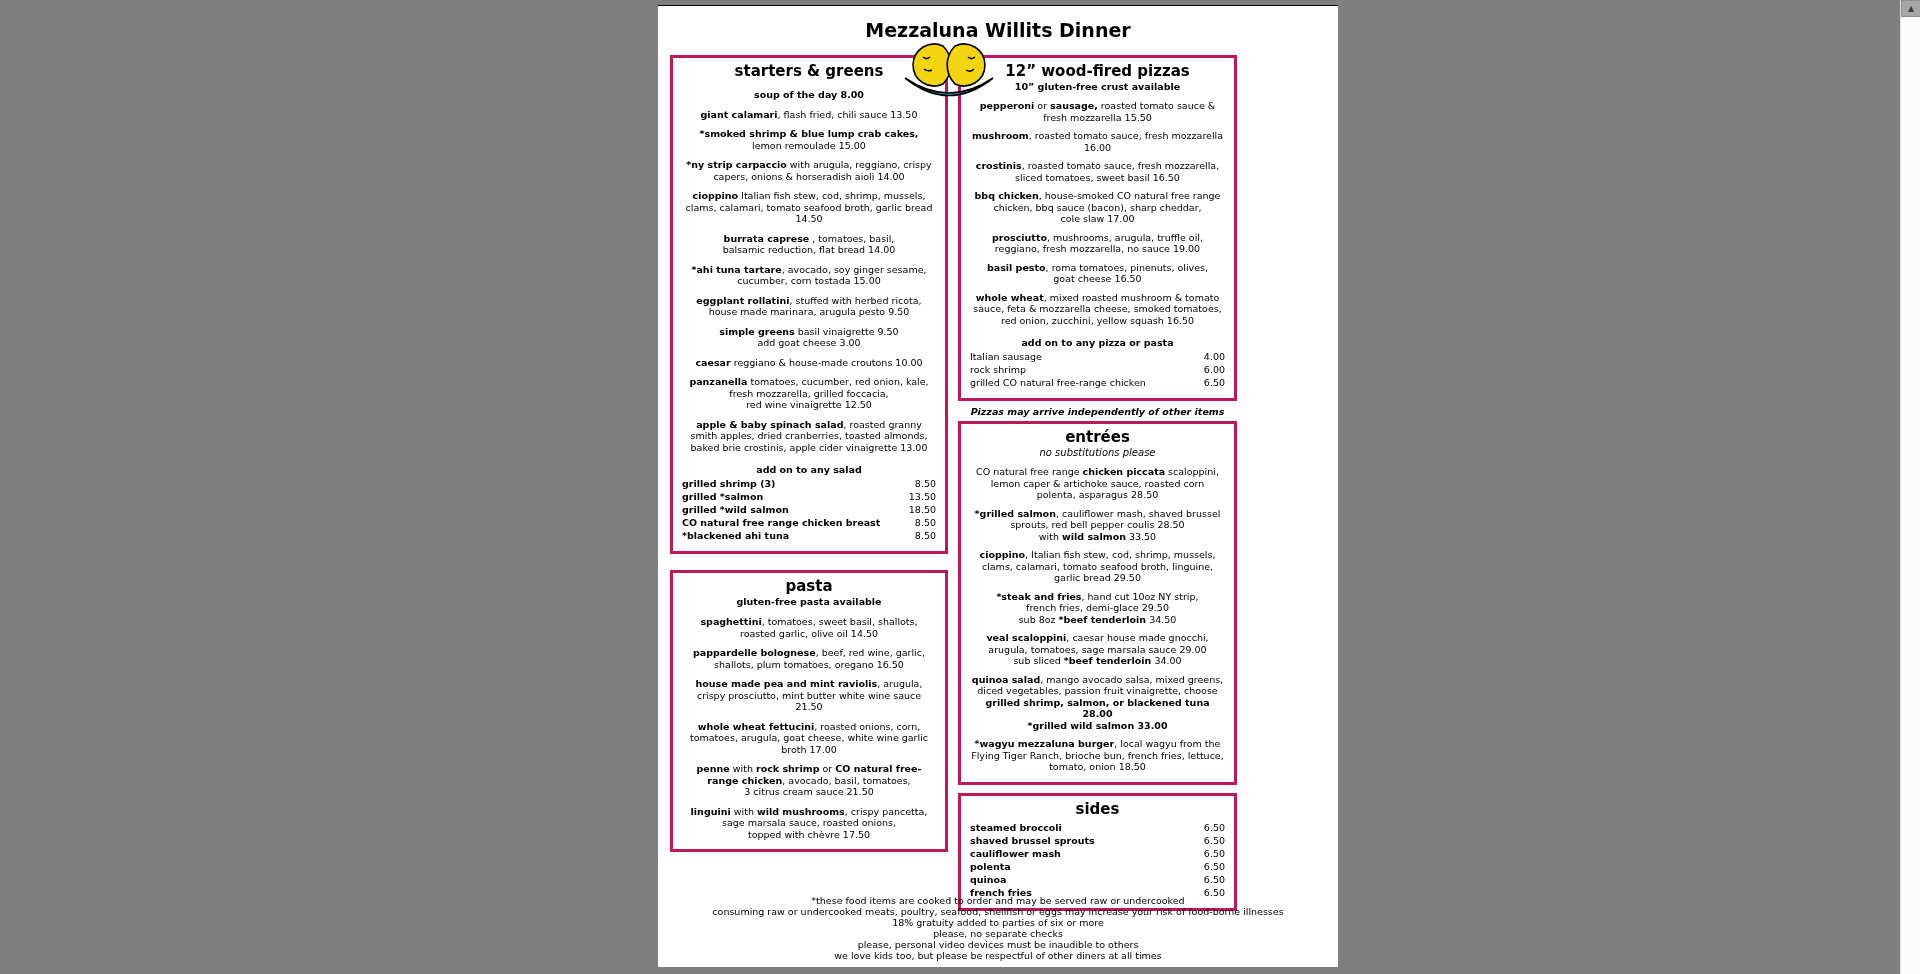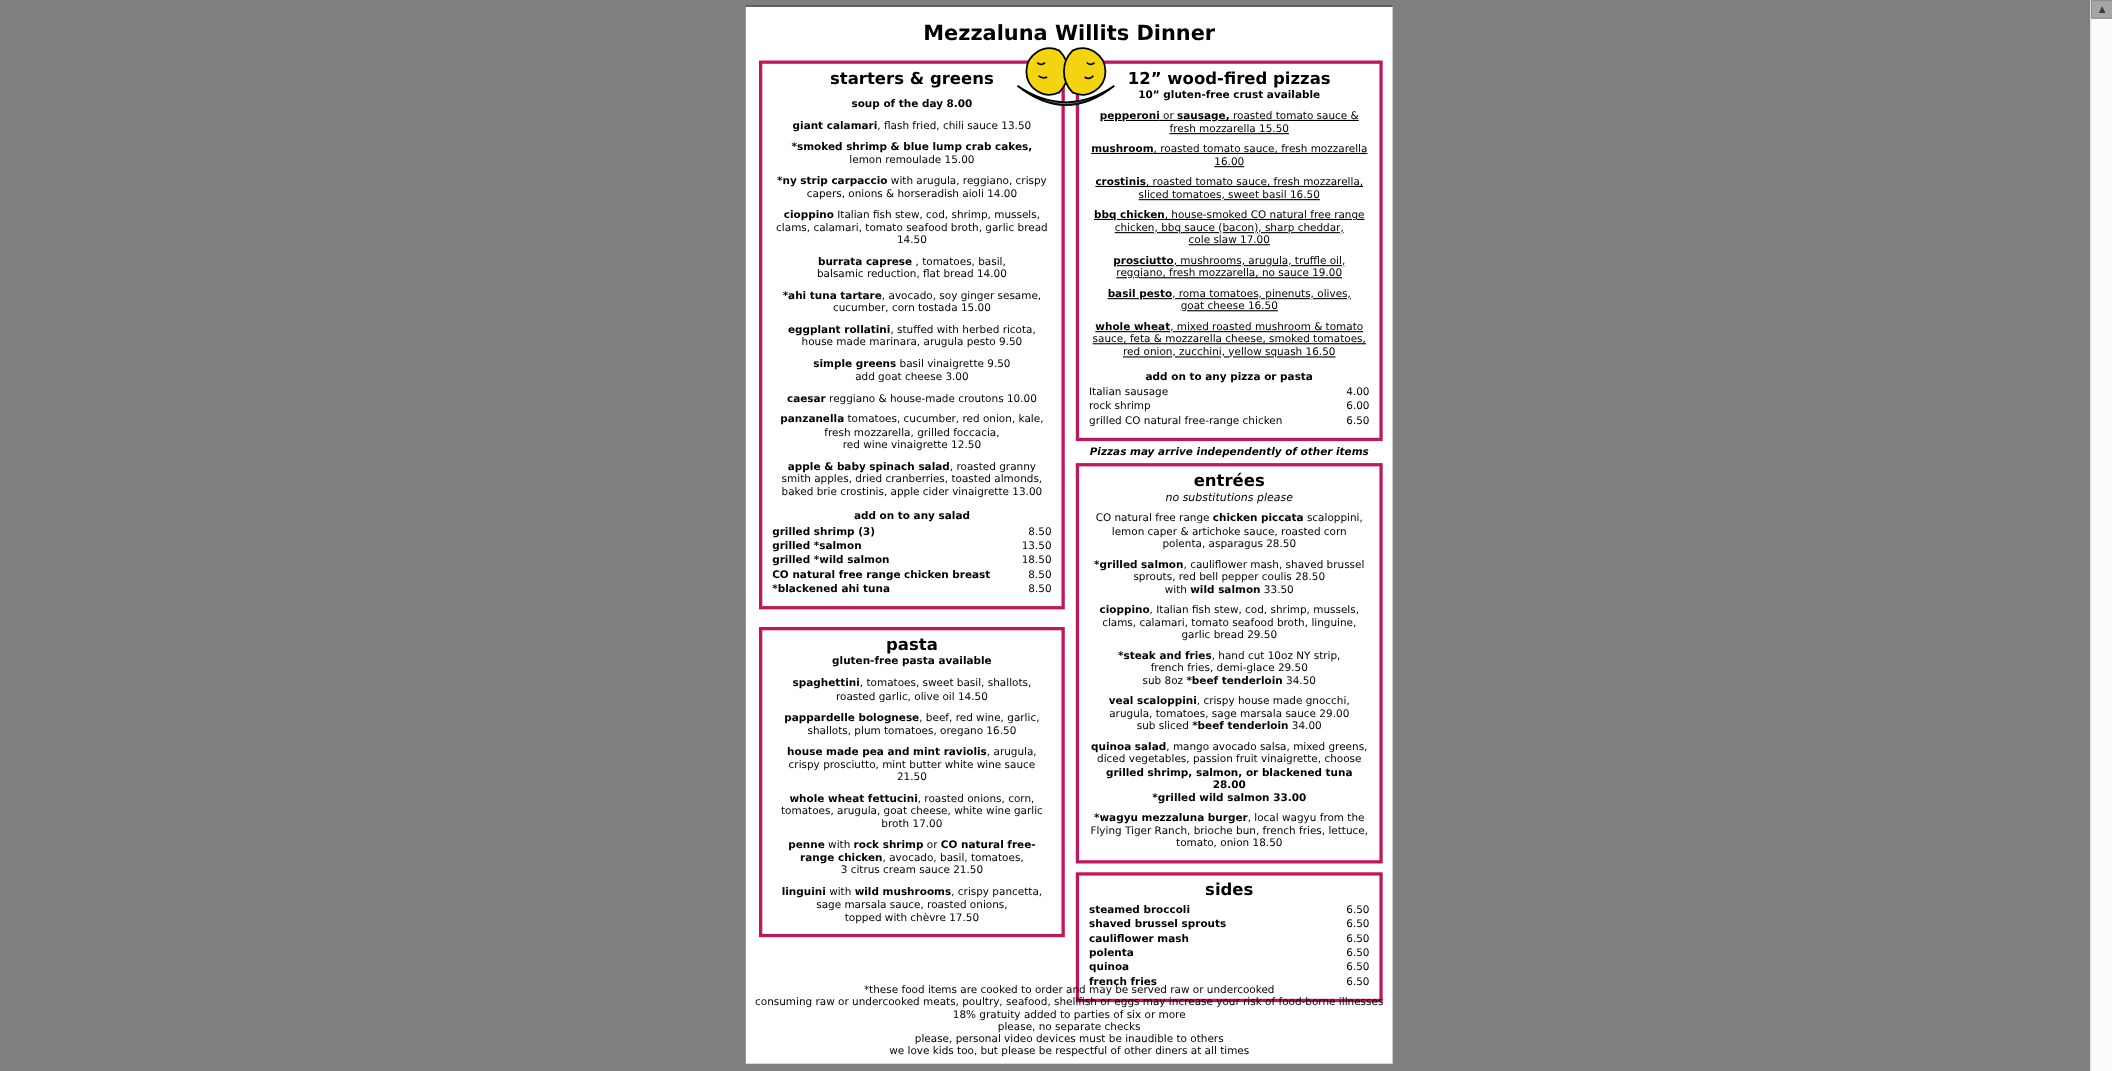--- a/index.html
+++ b/index.html
@@ -5,38 +5,38 @@
   * { margin:0; padding:0; box-sizing:border-box; }
   html, body { width:1920px; height:974px; }
   body {
     background: var(--canvas-gray, #7f7f7f);
     font-family: "DejaVu Sans", sans-serif;
     color: var(--ink, #000);
     overflow: hidden;
     position: relative;
   }
   .page {
-    position:absolute; left:658px; top:5px; width:588px; height:962px;
-    background:#fff; border-top:1px solid #000;margin-left:20px;
+    position:absolute; left:658px; top:5px; width:680px; height:962px;
+    background:#fff; border-top:1px solid #000;
   }
   .title { text-align:center; font-size:19px; font-weight:bold; padding-top:13px; }
   .logo { position:absolute; left:238px; top:35px; width:106px; height:66px; z-index:5; }
 
   .col { position:absolute; top:49px; }
   .col-left  { left:12px;  width:278px; }
   .col-right { left:300px; width:279px; }
 
   .box { border:3px solid #be185d; background:#fff; text-align:center; padding:4px 9px 9px; }
   .box-title { font-size:15px; font-weight:bold; line-height:19px; }
   .box-subtitle { font-size:9.5px; font-weight:bold; line-height:12px; }
   .box-subtitle.italic { font-weight:normal; font-style:italic; font-size:10px; }
 
   .menu-item { font-size:9.5px; line-height:11.5px; margin-top:8px; }
   .entrees-box .menu-item { margin-top:7px; }
-  .pizzas-box .menu-item { margin-top:7px;text-decoration:underline; }
+  .pizzas-box .menu-item { margin-top:7px; }
   .menu-item .b { font-weight:bold; }
 
   .addon-title { font-size:9.5px; font-weight:bold; margin-top:10px; line-height:13px; }
   .rows { margin-top:1px; }
   .price-row { display:flex; justify-content:space-between; font-size:9.5px; line-height:13px; text-align:right; }
   .bold-names .row-name { font-weight:bold; }
 
   .pasta-box { margin-top:16px; }
   .pizza-note { font-size:9.5px; font-weight:bold; font-style:italic; text-align:center; margin:5px 0 4px; }
   .sides-box { margin-top:8px; }
@@ -165,21 +165,21 @@
     <div class="pizza-note">Pizzas may arrive independently of other items</div>
 
     <section class="box entrees-box">
       <h2 class="box-title">entrées</h2>
       <div class="box-subtitle italic">no substitutions please</div>
       <div>
           <p class="menu-item"><span>CO natural free range </span><span class="b">chicken piccata</span><span> scaloppini, lemon caper &amp; artichoke sauce, roasted corn polenta, asparagus 28.50</span></p>
           <p class="menu-item"><span class="b">*grilled salmon</span><span>, cauliflower mash, shaved brussel sprouts, red bell pepper coulis 28.50</span><br><span>with </span><span class="b">wild salmon</span><span> 33.50</span></p>
           <p class="menu-item"><span class="b">cioppino</span><span>, Italian fish stew, cod, shrimp, mussels, clams, calamari, tomato seafood broth, linguine, garlic bread 29.50</span></p>
           <p class="menu-item"><span class="b">*steak and fries</span><span>, hand cut 10oz NY strip,</span><br><span>french fries, demi-glace 29.50</span><br><span>sub 8oz </span><span class="b">*beef tenderloin</span><span> 34.50</span></p>
-          <p class="menu-item"><span class="b">veal scaloppini</span><span>, crispy house made gnocchi,</span><br><span>arugula, tomatoes, sage marsala sauce 29.00</span><br><span>sub sliced </span><span class="b">*beef tenderloin</span><span> 34.00</span></p>
+          <p class="menu-item"><span class="b">veal scaloppini</span><span>, caesar house made gnocchi,</span><br><span>arugula, tomatoes, sage marsala sauce 29.00</span><br><span>sub sliced </span><span class="b">*beef tenderloin</span><span> 34.00</span></p>
           <p class="menu-item"><span class="b">quinoa salad</span><span>, mango avocado salsa, mixed greens, diced vegetables, passion fruit vinaigrette, choose </span><span class="b">grilled shrimp, salmon, or blackened tuna 28.00</span><br><span class="b">*grilled wild salmon 33.00</span></p>
           <p class="menu-item"><span class="b">*wagyu mezzaluna burger</span><span>, local wagyu from the Flying Tiger Ranch, brioche bun, french fries, lettuce, tomato, onion 18.50</span></p>
         </div>
     </section>
 
     <section class="box sides-box">
       <h2 class="box-title">sides</h2>
       <div class="rows bold-names">
           <div class="price-row">
             <span class="row-name">steamed broccoli</span>

